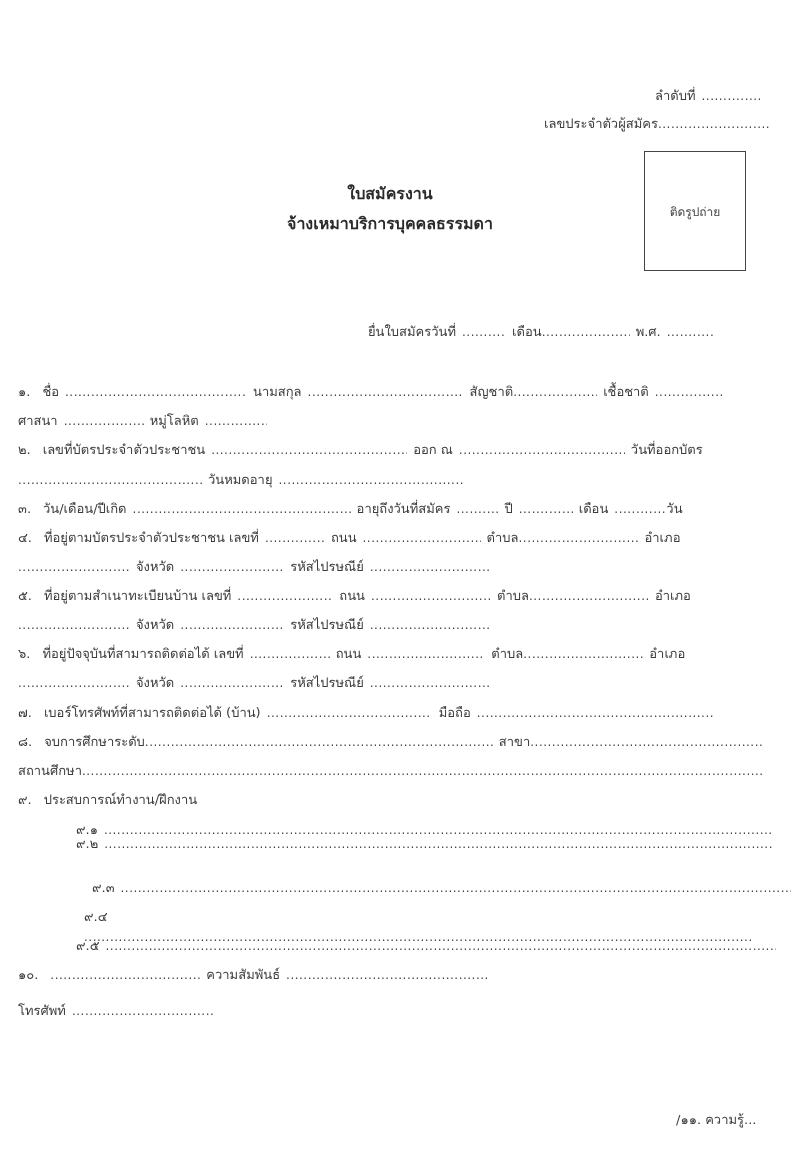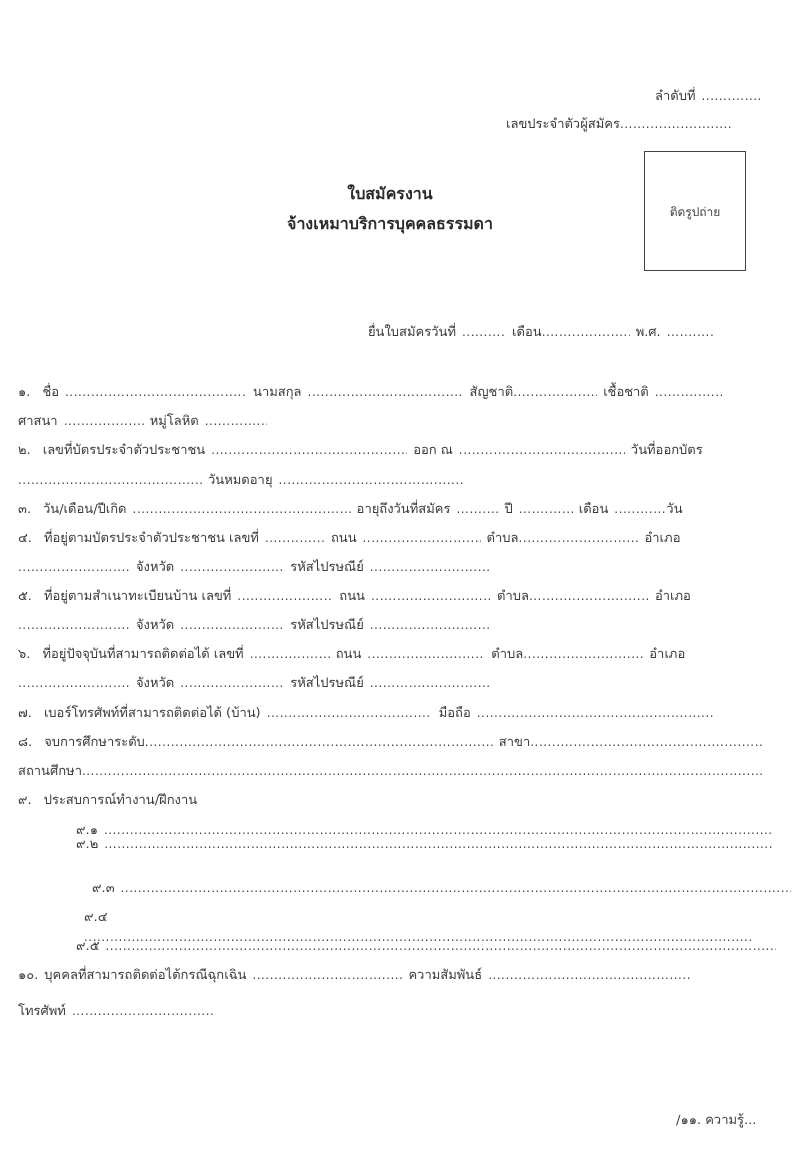--- a/index.html
+++ b/index.html
@@ -35,21 +35,21 @@
     .photo-box span { font-size: 12px; color: #444; }
   </style>
 </head>
 <body>
 
 <div class="line" style="left:655px; top:86px;">
   <span class="lbl">ลำดับที่</span>
   <span class="gap"></span>
   <span class="dots" style="width:60px;"></span>
 </div>
-<div class="line" style="left:506px; top:114px;">
+<div class="line" style="left:544px; top:114px;">
   <span class="lbl">เลขประจำตัวผู้สมัคร</span>
   <span class="dots" style="width:112px;"></span>
 </div>
 
 <div class="title" style="top:183px; left:-10px;">ใบสมัครงาน</div>
 <div class="title" style="top:213px; left:-10px;">จ้างเหมาบริการบุคคลธรรมดา</div>
 
 <div class="photo-box">
   <span>ติดรูปถ่าย</span>
 </div>
@@ -274,21 +274,20 @@
 </div>
 <div class="line" style="left:76px; top:936px;">
   <span class="lbl">๙.๕</span>
     <span class="gap"></span>
   <span class="dots" style="width:670px;"></span>
 </div>
 
 <div class="line" style="left:18px; top:965px;">
   <span class="lbl">๑๐.</span>
     <span class="gap"></span>
-  <span class="lbl">บุคคลที่สามารถติดต่อได้กรณีฉุกเฉิน</span>
     <span class="gap"></span>
   <span class="dots" style="width:150px;"></span>
     <span class="gap"></span>
   <span class="lbl">ความสัมพันธ์</span>
     <span class="gap"></span>
   <span class="dots" style="width:204px;"></span>
 </div>
 <div class="line" style="left:18px; top:995px;margin-top:6px;">
   <span class="lbl">โทรศัพท์</span>
     <span class="gap"></span>

